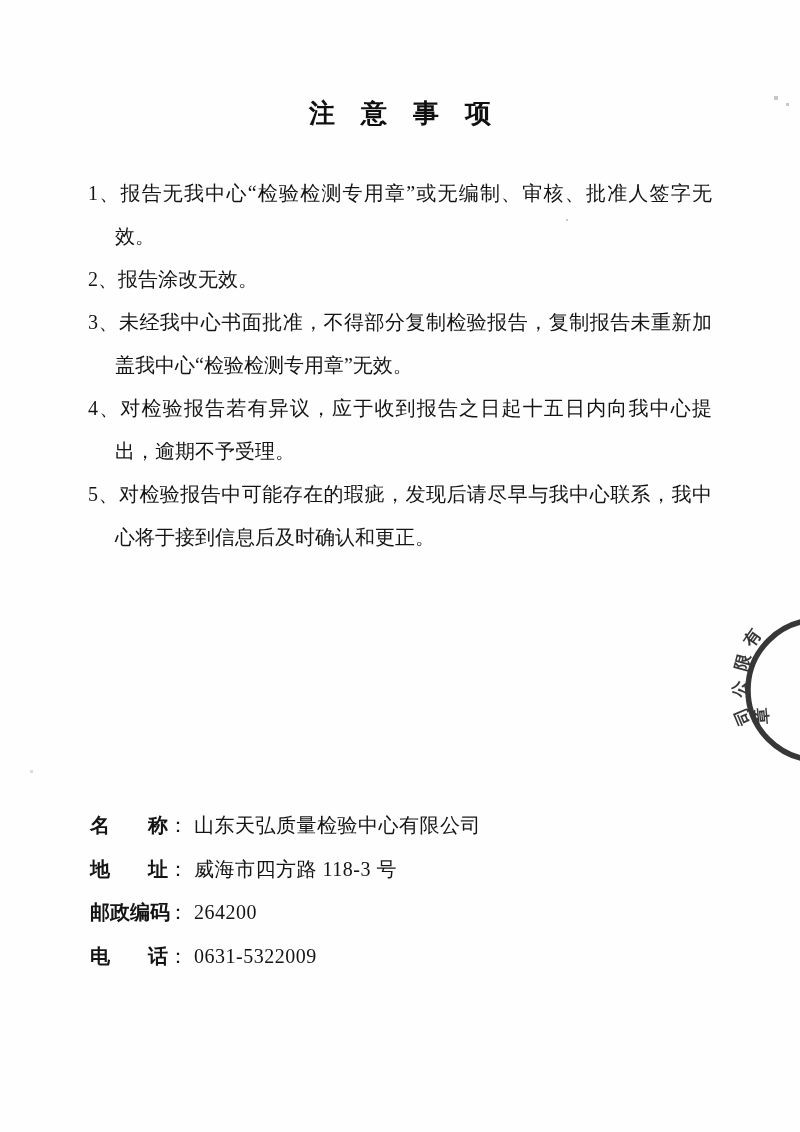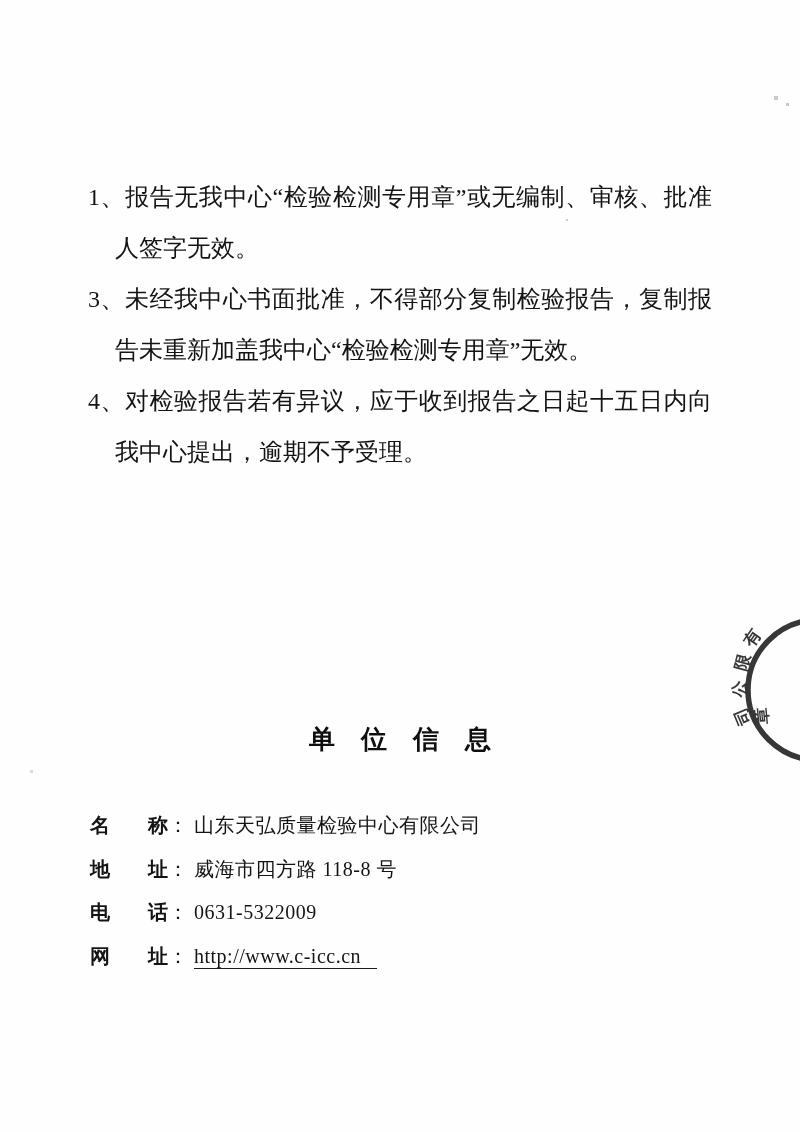--- a/index.html
+++ b/index.html
@@ -28,22 +28,22 @@
     margin-right: -26px;
   }
   #notice-title { top: 96px; }
   #info-title   { top: 722px; }
 
   .notice-list {
     position: absolute;
     top: 172px;
     left: 88px;
     width: 624px;
-    font-size: 24px;
-    line-height: 51px;
+    font-size: 20px;
+    line-height: 43px;
     text-align: justify;
     text-justify: inter-character;
   }
   .notice-item {
     padding-left: 27px;
     text-indent: -27px;
   }
   .notice-item .num { display: inline; }
 
   .info-list {
@@ -85,34 +85,36 @@
   #speck-1 { left: 774px; top: 96px;  width: 4px; height: 4px; }
   #speck-2 { left: 786px; top: 103px; width: 3px; height: 3px; }
   #speck-3 { left: 566px; top: 219px; width: 2px; height: 2px; }
   #speck-4 { left: 30px;  top: 770px; width: 3px; height: 3px; opacity: 0.35; }
 </style>
 </head>
 <body>
 
 <div class="page">
 
+  <h1 class="section-title" id="notice-title"><span class="spread">注意事项</span></h1>
 
   <div class="notice-list">
     <div class="notice-item"><span class="num">1、</span><span>报告无我中心“检验检测专用章”或无编制、审核、批准人签字无效。</span></div>
+    <div class="notice-item"><span class="num">2、</span><span>报告涂改无效。</span></div>
     <div class="notice-item"><span class="num">3、</span><span>未经我中心书面批准，不得部分复制检验报告，复制报告未重新加盖我中心“检验检测专用章”无效。</span></div>
     <div class="notice-item"><span class="num">4、</span><span>对检验报告若有异议，应于收到报告之日起十五日内向我中心提出，逾期不予受理。</span></div>
+    <div class="notice-item"><span class="num">5、</span><span>对检验报告中可能存在的瑕疵，发现后请尽早与我中心联系，我中心将于接到信息后及时确认和更正。</span></div>
   </div>
 
-  <h1 class="section-title" id="info-title"><span class="spread">单位信息</span></h1>
 
   <div class="info-list">
     <div class="info-row"><span class="info-label">名称</span><span class="info-colon">：</span><span class="info-value">山东天弘质量检验中心有限公司</span></div>
-    <div class="info-row"><span class="info-label">地址</span><span class="info-colon">：</span><span class="info-value">威海市四方路 118-8 号</span></div>
+    <div class="info-row"><span class="info-label">地址</span><span class="info-colon">：</span><span class="info-value">威海市四方路 118-3 号</span></div>
+    <div class="info-row"><span class="info-label">邮政编码</span><span class="info-colon">：</span><span class="info-value">264200</span></div>
     <div class="info-row"><span class="info-label">电话</span><span class="info-colon">：</span><span class="info-value">0631-5322009</span></div>
-    <div class="info-row"><span class="info-label">网址</span><span class="info-colon">：</span><span class="info-value underlined">http://www.c-icc.cn</span></div>
   </div>
 
   <svg class="stamp" width="80" height="185" viewBox="0 0 80 185" aria-hidden="true">
     <circle cx="96" cy="92" r="70" fill="none" stroke="#1c1c1c" stroke-width="5.5"></circle>
     <g fill="#1b1b1b" font-size="17" font-weight="bold" font-family="'DejaVu Sans', sans-serif">
       <text x="30" y="50" transform="rotate(-55 30 50)">有</text>
       <text x="24" y="74" transform="rotate(-75 24 74)">限</text>
       <text x="24" y="99" transform="rotate(-95 24 99)">公</text>
       <text x="29" y="124" transform="rotate(-113 29 124)">司</text>
       <text x="46" y="126" transform="rotate(-95 46 126)">章</text>

